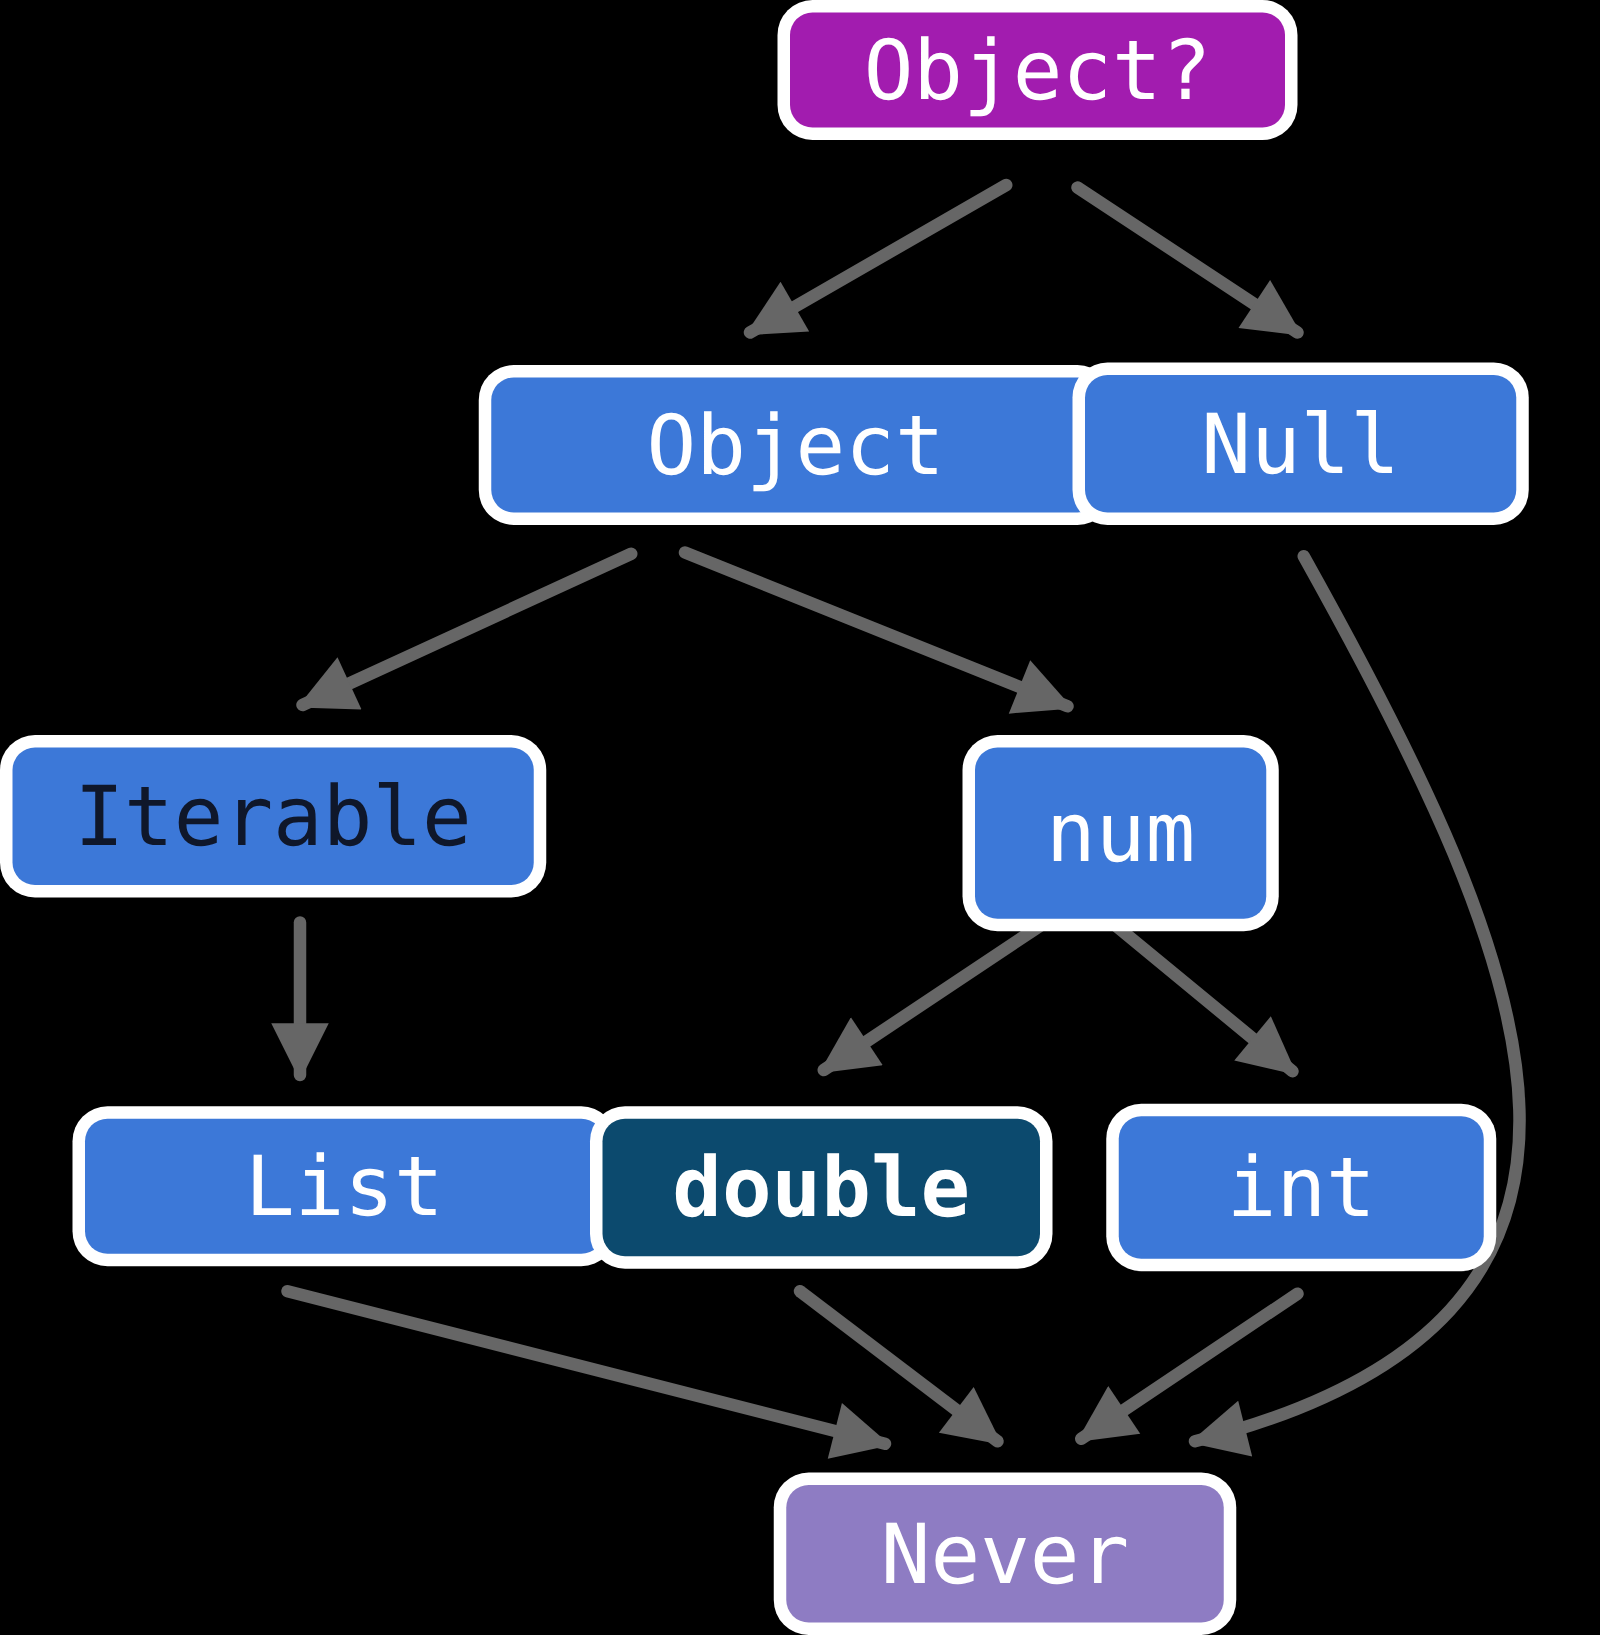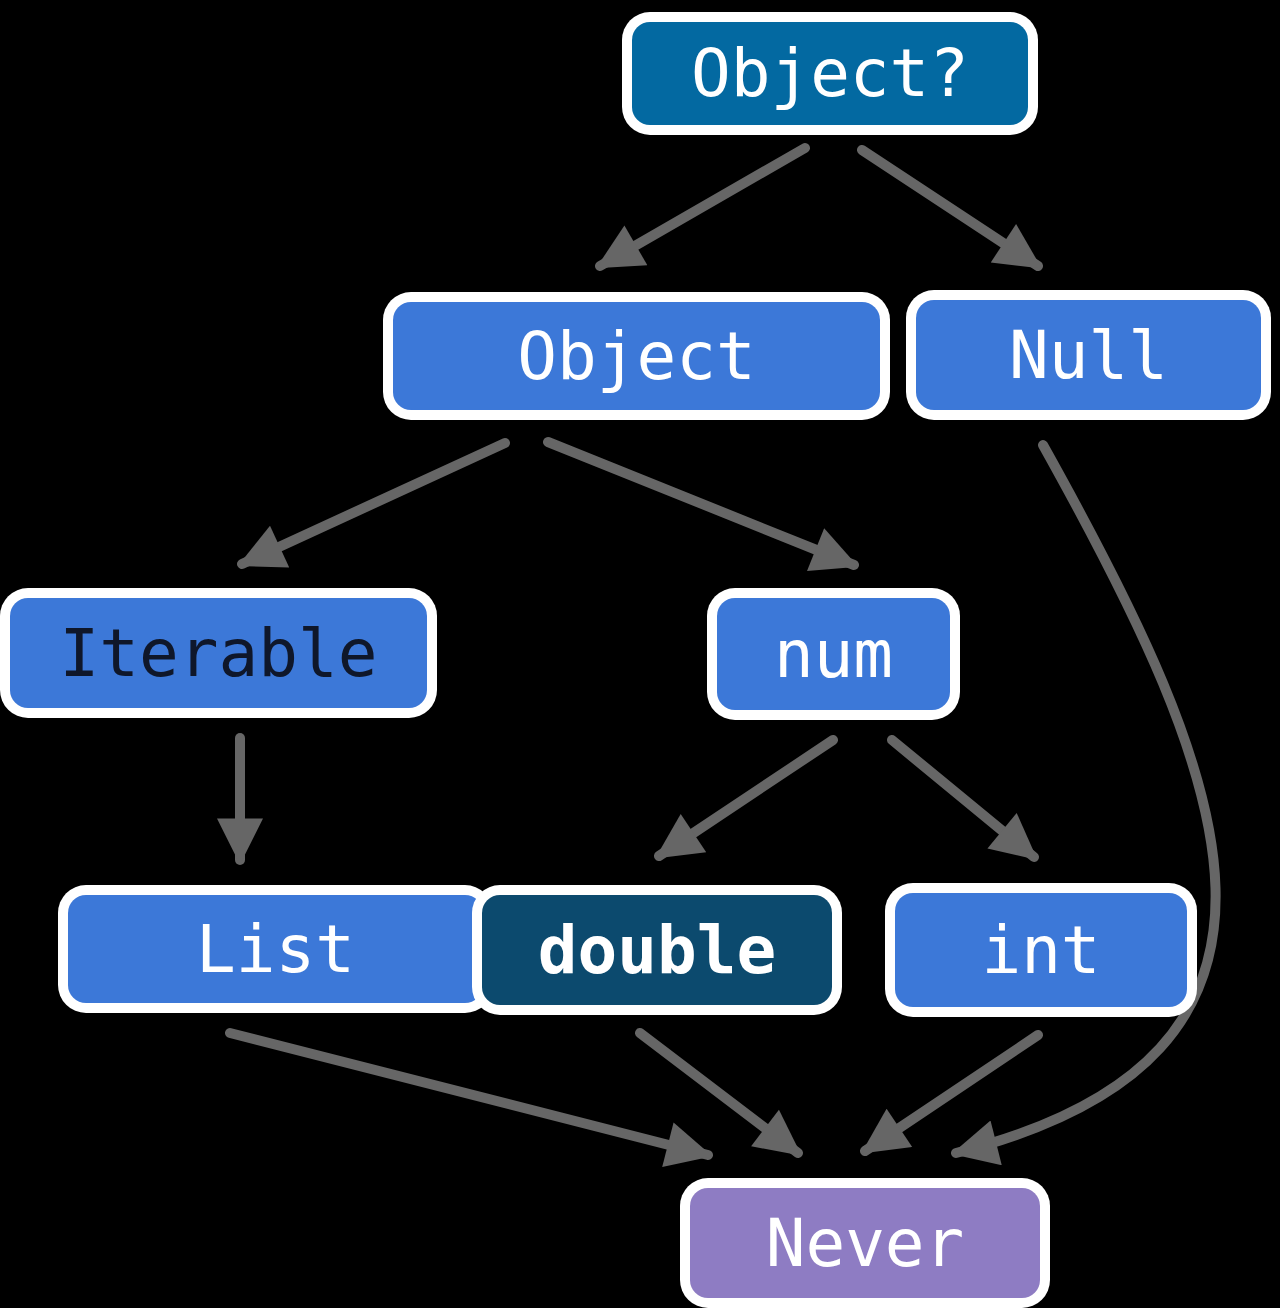--- a/index.html
+++ b/index.html
@@ -55,23 +55,23 @@
         <path d="M240 738 L240 860" fill="none" stroke="#666666" stroke-width="10" stroke-linecap="round" marker-end="url(#arrowhead)"></path>
         <path d="M833 740 L659 856" fill="none" stroke="#666666" stroke-width="10" stroke-linecap="round" marker-end="url(#arrowhead)"></path>
         <path d="M892 740 L1034 857" fill="none" stroke="#666666" stroke-width="10" stroke-linecap="round" marker-end="url(#arrowhead)"></path>
         <path d="M230 1033 L708 1155" fill="none" stroke="#666666" stroke-width="10" stroke-linecap="round" marker-end="url(#arrowhead)"></path>
         <path d="M640 1033 L798 1153" fill="none" stroke="#666666" stroke-width="10" stroke-linecap="round" marker-end="url(#arrowhead)"></path>
         <path d="M1038 1035 L865 1151" fill="none" stroke="#666666" stroke-width="10" stroke-linecap="round" marker-end="url(#arrowhead)"></path>
         <path d="M1043 445 C1230 780 1345 1055 956 1153" fill="none" stroke="#666666" stroke-width="10" stroke-linecap="round" marker-end="url(#arrowhead)"></path>
       </g>
   </svg>
   <div id="node-layer">
-      <div class="node" style="left: 632px; top: 22px; width: 396px; height: 103px; background: #0369a1; color: rgb(255, 255, 255);">Object?</div>
+      <div class="node" style="left: 632px; top: 10px; width: 396px; height: 92px; background: #a21caf; color: rgb(255, 255, 255);">Object?</div>
       <div class="node" style="left: 393px; top: 302px; width: 487px; height: 108px; background: rgb(60, 120, 216); color: rgb(255, 255, 255);">Object</div>
-      <div class="node" style="left: 868px; top: 300px; width: 345px; height: 110px; background: rgb(60, 120, 216); color: rgb(255, 255, 255); margin-left: 48px;">Null</div>
+      <div class="node" style="left: 868px; top: 300px; width: 345px; height: 110px; background: rgb(60, 120, 216); color: rgb(255, 255, 255);">Null</div>
       <div class="node" style="left: 10px; top: 598px; width: 417px; height: 110px; background: rgb(60, 120, 216); color: #0f172a;">Iterable</div>
-      <div class="node" style="left: 717px; top: 598px; width: 233px; height: 112px; background: rgb(60, 120, 216); color: rgb(255, 255, 255);">num</div>
+      <div class="node" style="left: 780px; top: 598px; width: 233px; height: 137px; background: rgb(60, 120, 216); color: rgb(255, 255, 255);">num</div>
       <div class="node" style="left: 68px; top: 895px; width: 415px; height: 108px; background: rgb(60, 120, 216); color: rgb(255, 255, 255);">List</div>
       <div class="node" style="left: 482px; top: 895px; width: 350px; height: 110px; background: #0c4a6e; color: rgb(255, 255, 255); font-weight: bold;">double</div>
       <div class="node" style="left: 895px; top: 893px; width: 292px; height: 114px; background: rgb(60, 120, 216); color: #ffffff;">int</div>
-      <div class="node" style="left: 690px; top: 1188px; width: 350px; height: 110px; background: rgb(142, 124, 195); color: rgb(255, 255, 255);">Never</div>
+      <div class="node" style="left: 629px; top: 1188px; width: 350px; height: 110px; background: rgb(142, 124, 195); color: rgb(255, 255, 255);">Never</div>
     </div>
 </div>
 
 </body></html>

